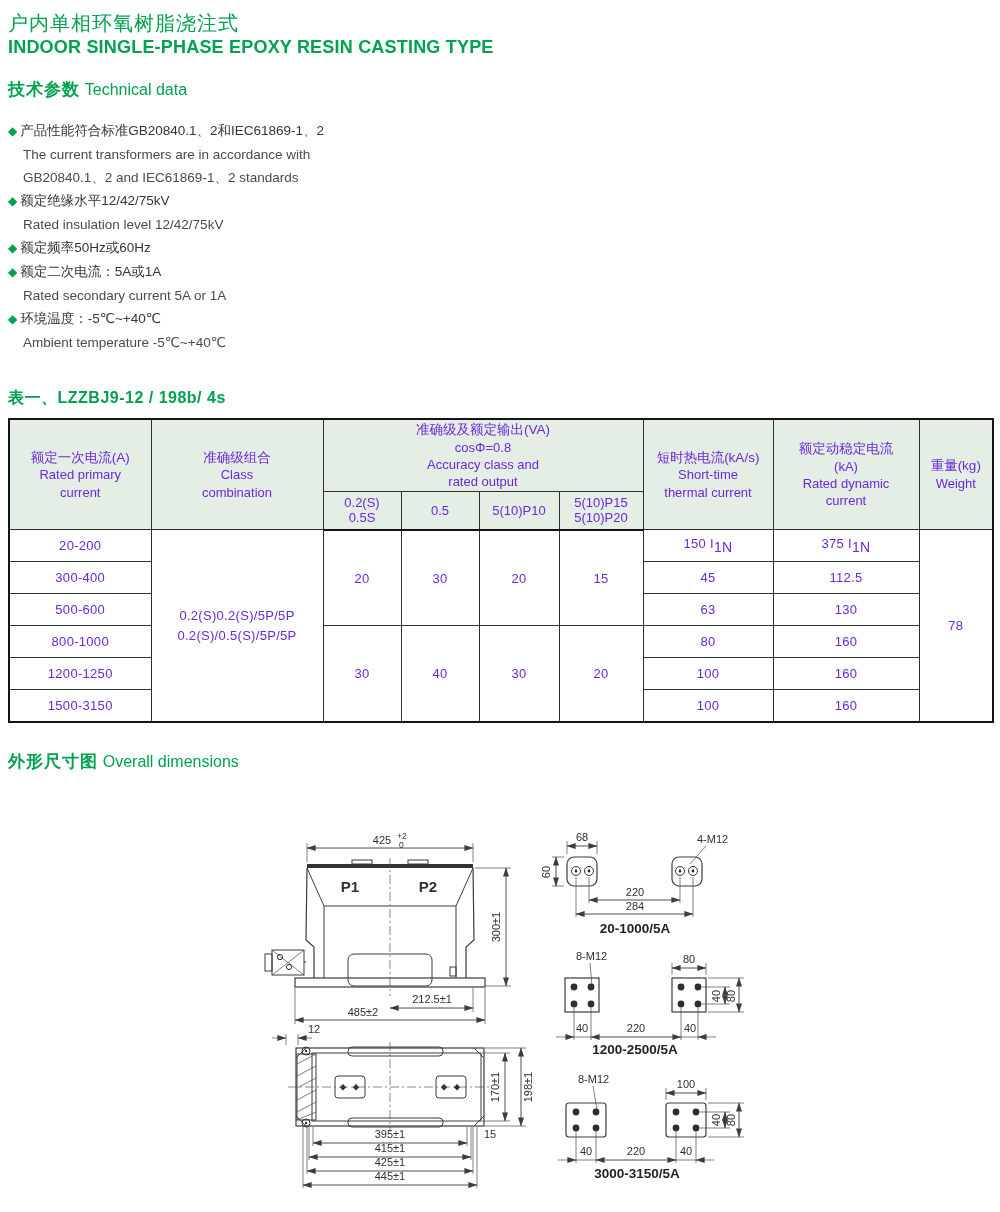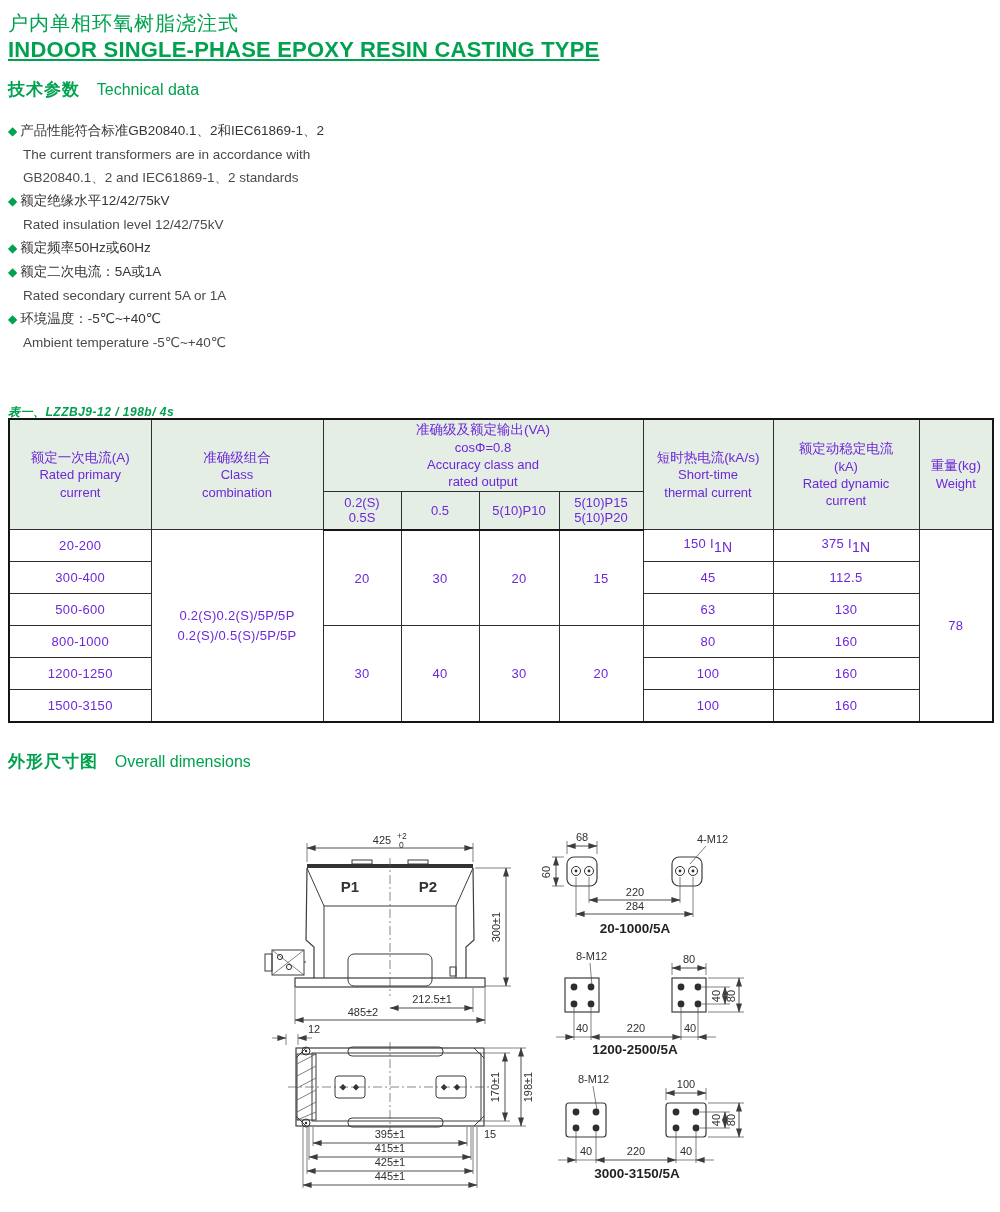--- a/index.html
+++ b/index.html
@@ -5,33 +5,33 @@
   * { margin:0; padding:0; box-sizing:border-box; }
   html,body { background:#ffffff; }
   body {
     position:relative; width:1000px; height:1212px; overflow:hidden;
     font-family:"Liberation Sans","DejaVu Sans",sans-serif;
     color:var(--ink,#3a3a3a);
   }
   .abs { position:absolute; }
   
   .title-zh { left:8px; top:10px; font-size:20px; font-weight:normal; color:var(--green,#00a14f); letter-spacing:1px; }
-  .title-en { left:8px; top:37px; font-size:22px; font-weight:bold; color:var(--green,#00a14f); letter-spacing:0.2px;text-decoration:underline; }
+  .title-en { left:8px; top:37px; font-size:18px; font-weight:bold; color:var(--green,#00a14f); letter-spacing:0.2px; }
   .sec-head { font-size:17px; color:var(--green,#00a14f); }
   .sec-head .zh { font-weight:bold; letter-spacing:1px; }
-  .sec-head .en { font-weight:normal; margin-left:12px; font-size:16px; }
+  .sec-head .en { font-weight:normal; margin-left:0; font-size:16px; }
   .tech-head { left:8px; top:78px; }
   .dims-head { left:8px; top:750px; }
   
   .bullets { left:8px; top:119px; font-size:13.5px; line-height:23px; }
   .b-zh { color:#353535; }
   .b-zh .dia { color:var(--green,#00a14f); font-size:12px; margin-right:3px; }
   .b-en { color:#4a4a4a; padding-left:15px; }
   
-  .tbl-title { left:8px; top:404px; font-size:12px; font-weight:bold; color:var(--green,#00a14f); letter-spacing:0.5px;font-style:italic; }
+  .tbl-title { left:8px; top:388px; font-size:16px; font-weight:bold; color:var(--green,#00a14f); letter-spacing:0.5px; }
   table.spec { left:8px; top:418px; border-collapse:collapse; table-layout:fixed; width:984px;
     border:2px solid #141414; }
   table.spec th, table.spec td { border:1px solid #2e2e2e; text-align:center; vertical-align:middle;
     font-weight:normal; color:#6d28d9; padding:1px 2px; }
   table.spec th { background:var(--table_header_bg,#e6efe6); font-size:13px; line-height:1.32; }
   table.spec th .zh { font-size:13.5px; }
   table.spec td { font-size:13px; background:#fff; letter-spacing:0.3px; }
   tr.hdr1 th, tr.hdr2 th { }
   tr.hdr2 th { border-bottom:2px solid #141414; }
   td.combo { font-size:13.5px; line-height:1.5;margin-left:24px; }

